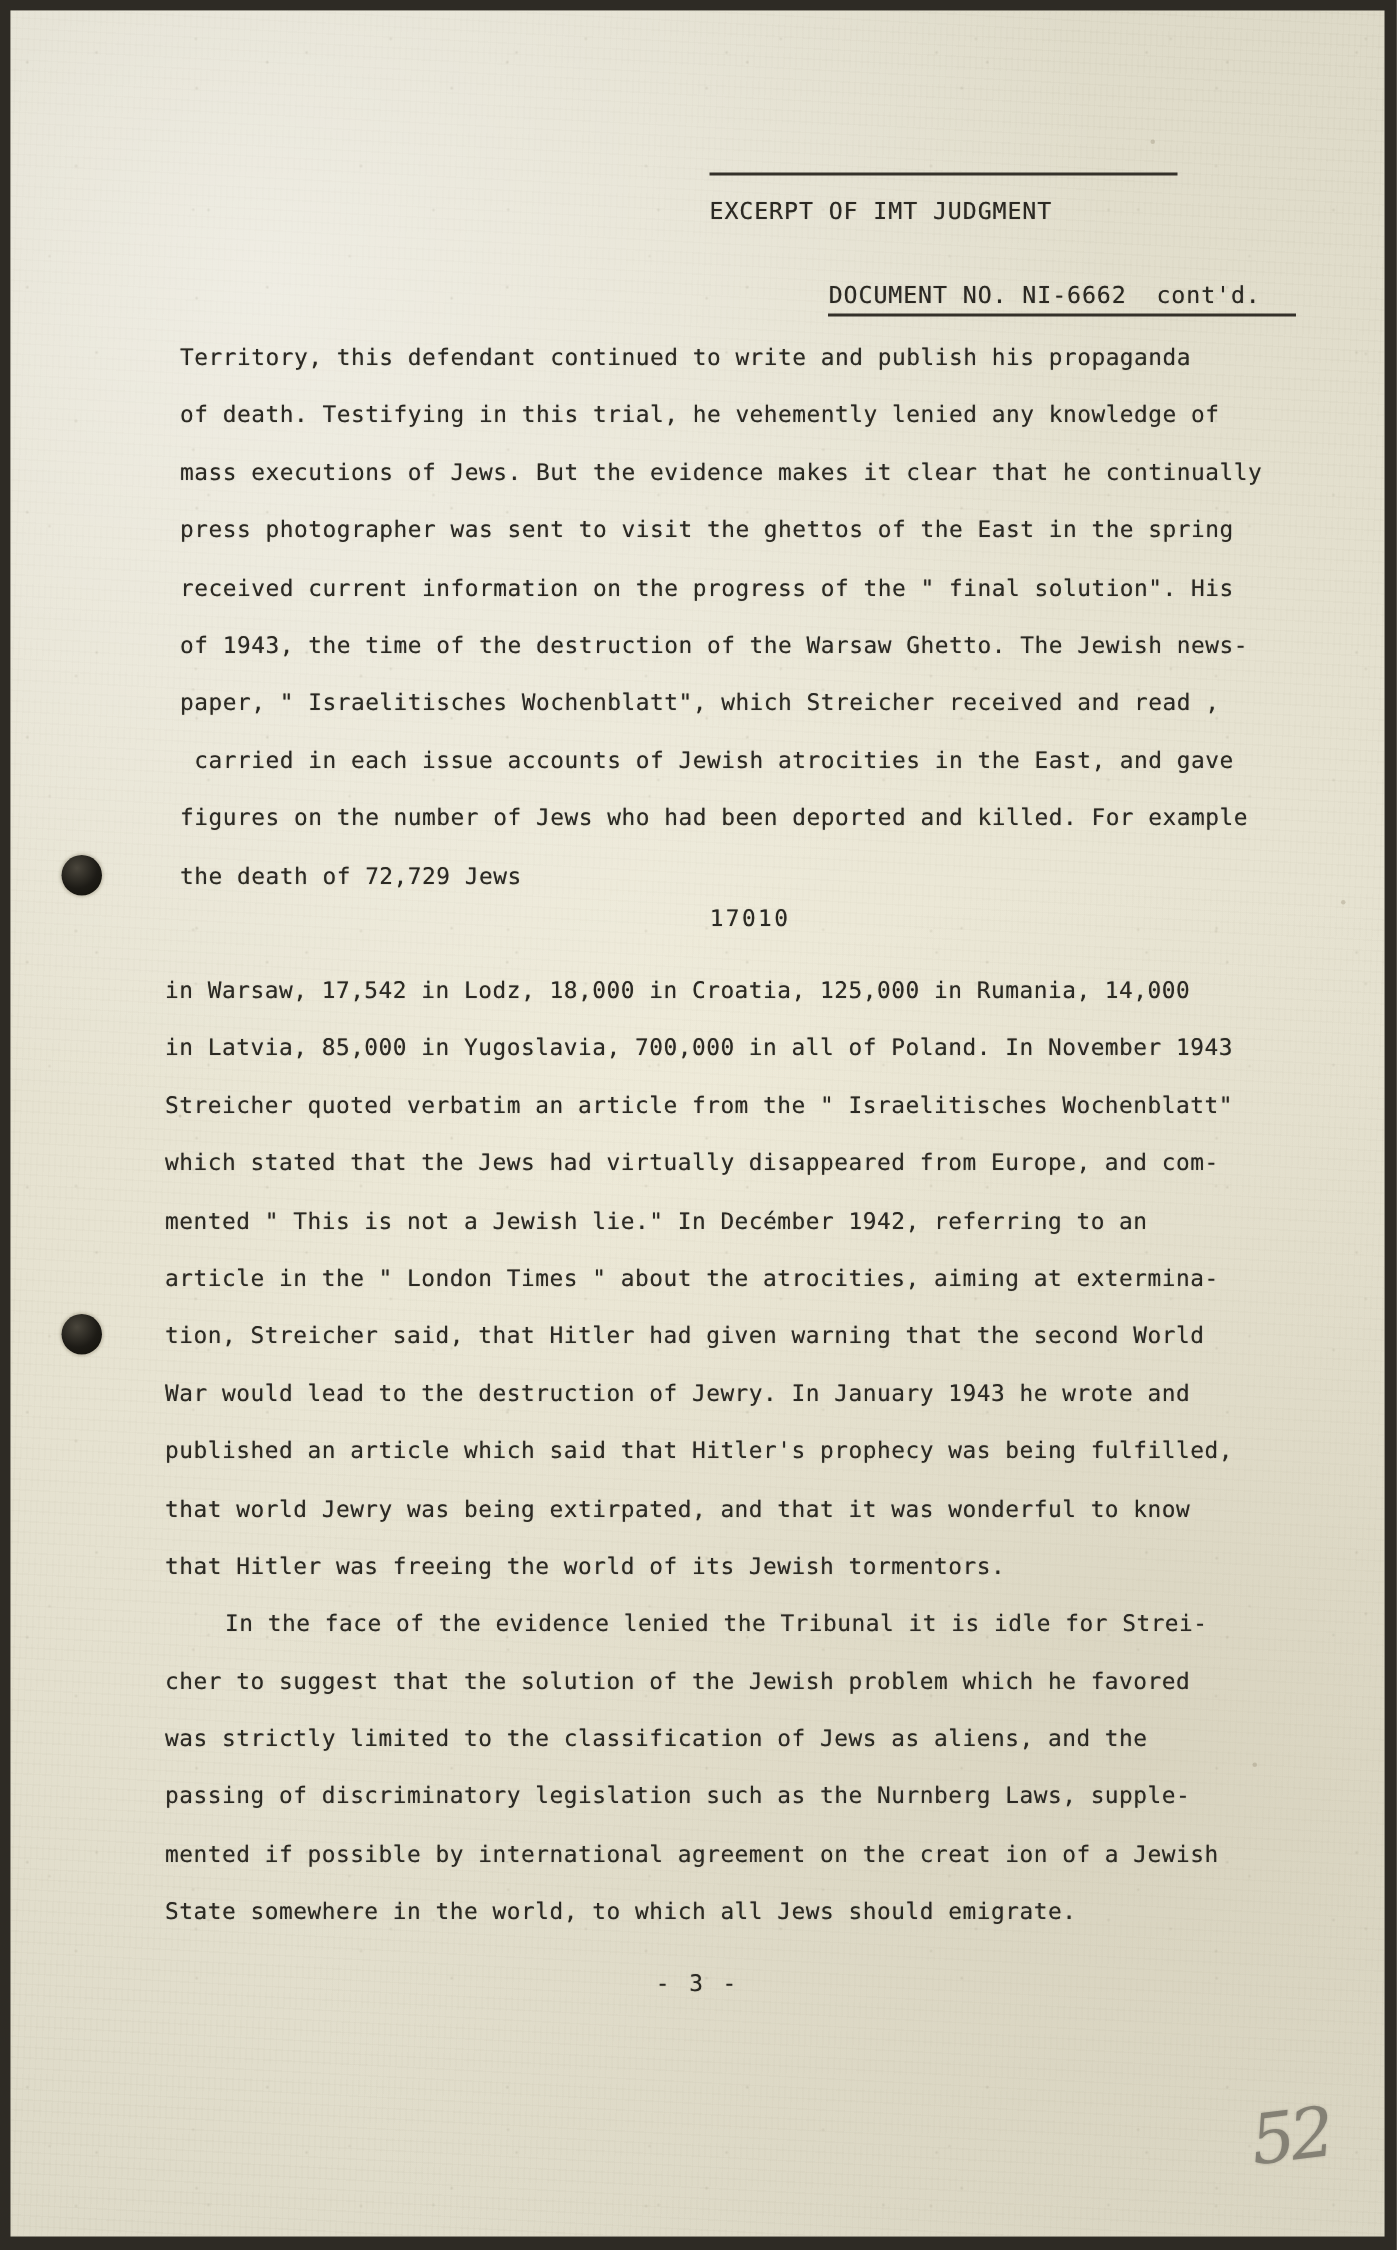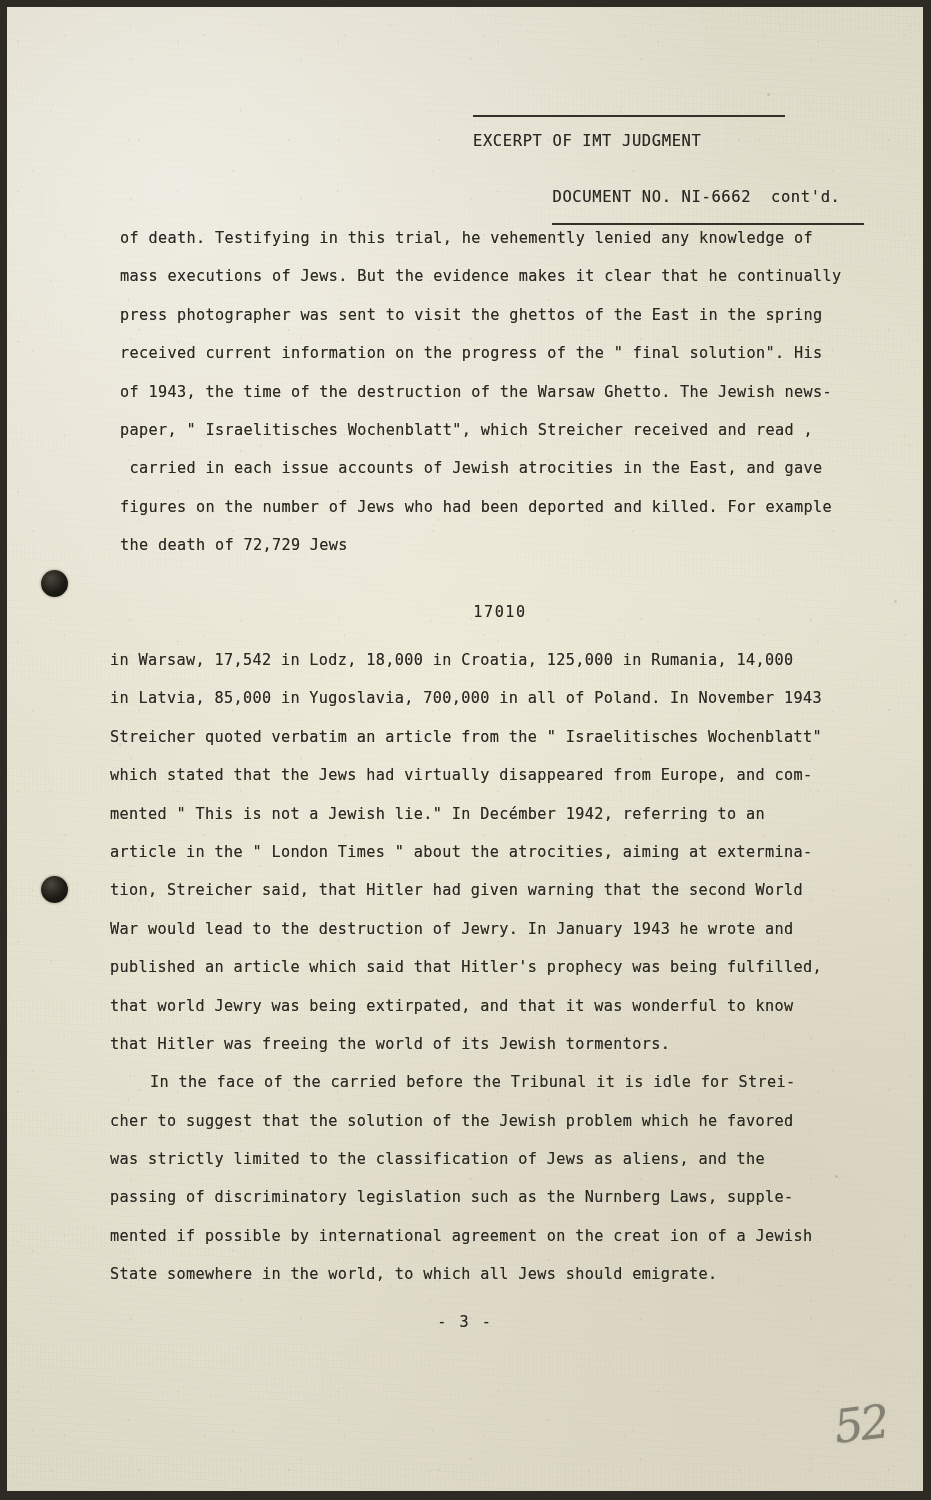--- a/index.html
+++ b/index.html
@@ -81,21 +81,21 @@
   .header-line {
     font-size: 15.5px;
     line-height: 21px;
     letter-spacing: 0.6px;
     white-space: pre;
     margin-top: 14px;
   }
   .header-line-2 {
     display: inline-block;
     border-bottom: 2px solid #34312a;
-    padding-bottom: 15px;
+    padding-bottom: 1px;
     width: 100%;
     box-sizing: border-box;
   }
 
   
   .body-text {
     position: absolute;
     left: 113px;
     top: 212px;
     width: 760px;
@@ -192,20 +192,21 @@
 
     <div class="header-block">
       <div class="header-rule"></div>
       <div class="ink header-line">EXCERPT OF IMT JUDGMENT</div>
       <div class="ink header-line">
         <span class="header-line-2">DOCUMENT NO. NI-6662  cont'd.</span>
       </div>
     </div>
 
     <div class="body-text">
+      <div class="ink tline">Territory, this defendant continued to write and publish his propaganda</div>
       <div class="ink tline">of death. Testifying in this trial, he vehemently lenied any knowledge of</div>
       <div class="ink tline">mass executions of Jews. But the evidence makes it clear that he continually</div>
       <div class="ink tline">press photographer was sent to visit the ghettos of the East in the spring</div>
       <div class="ink tline">received current information on the progress of the " final solution". His</div>
       <div class="ink tline">of 1943, the time of the destruction of the Warsaw Ghetto. The Jewish news-</div>
       <div class="ink tline">paper, " Israelitisches Wochenblatt", which Streicher received and read ,</div>
       <div class="ink tline"> carried in each issue accounts of Jewish atrocities in the East, and gave</div>
       <div class="ink tline">figures on the number of Jews who had been deported and killed. For example</div>
       <div class="ink tline">the death of 72,729 Jews</div>
     </div>
@@ -218,21 +219,21 @@
       <div class="ink tline">Streicher quoted verbatim an article from the " Israelitisches Wochenblatt"</div>
       <div class="ink tline">which stated that the Jews had virtually disappeared from Europe, and com-</div>
       <div class="ink tline">mented " This is not a Jewish lie." In Decémber 1942, referring to an</div>
       <div class="ink tline">article in the " London Times " about the atrocities, aiming at extermina-</div>
       <div class="ink tline">tion, Streicher said, that Hitler had given warning that the second World</div>
       <div class="ink tline">War would lead to the destruction of Jewry. In January 1943 he wrote and</div>
       <div class="ink tline">published an article which said that Hitler's prophecy was being fulfilled,</div>
       <div class="ink tline">that world Jewry was being extirpated, and that it was wonderful to know</div>
       <div class="ink tline">that Hitler was freeing the world of its Jewish tormentors.</div>
 
-      <div class="ink tline indent">In the face of the carried before the Tribunal it is idle for Strei-</div>
+      <div class="ink tline indent">In the face of the evidence lenied the Tribunal it is idle for Strei-</div>
       <div class="ink tline">cher to suggest that the solution of the Jewish problem which he favored</div>
       <div class="ink tline">was strictly limited to the classification of Jews as aliens, and the</div>
       <div class="ink tline">passing of discriminatory legislation such as the Nurnberg Laws, supple-</div>
       <div class="ink tline">mented if possible by international agreement on the creat ion of a Jewish</div>
       <div class="ink tline">State somewhere in the world, to which all Jews should emigrate.</div>
     </div>
 
     <div class="punch punch-top"></div>
     <div class="punch punch-bottom"></div>
 

